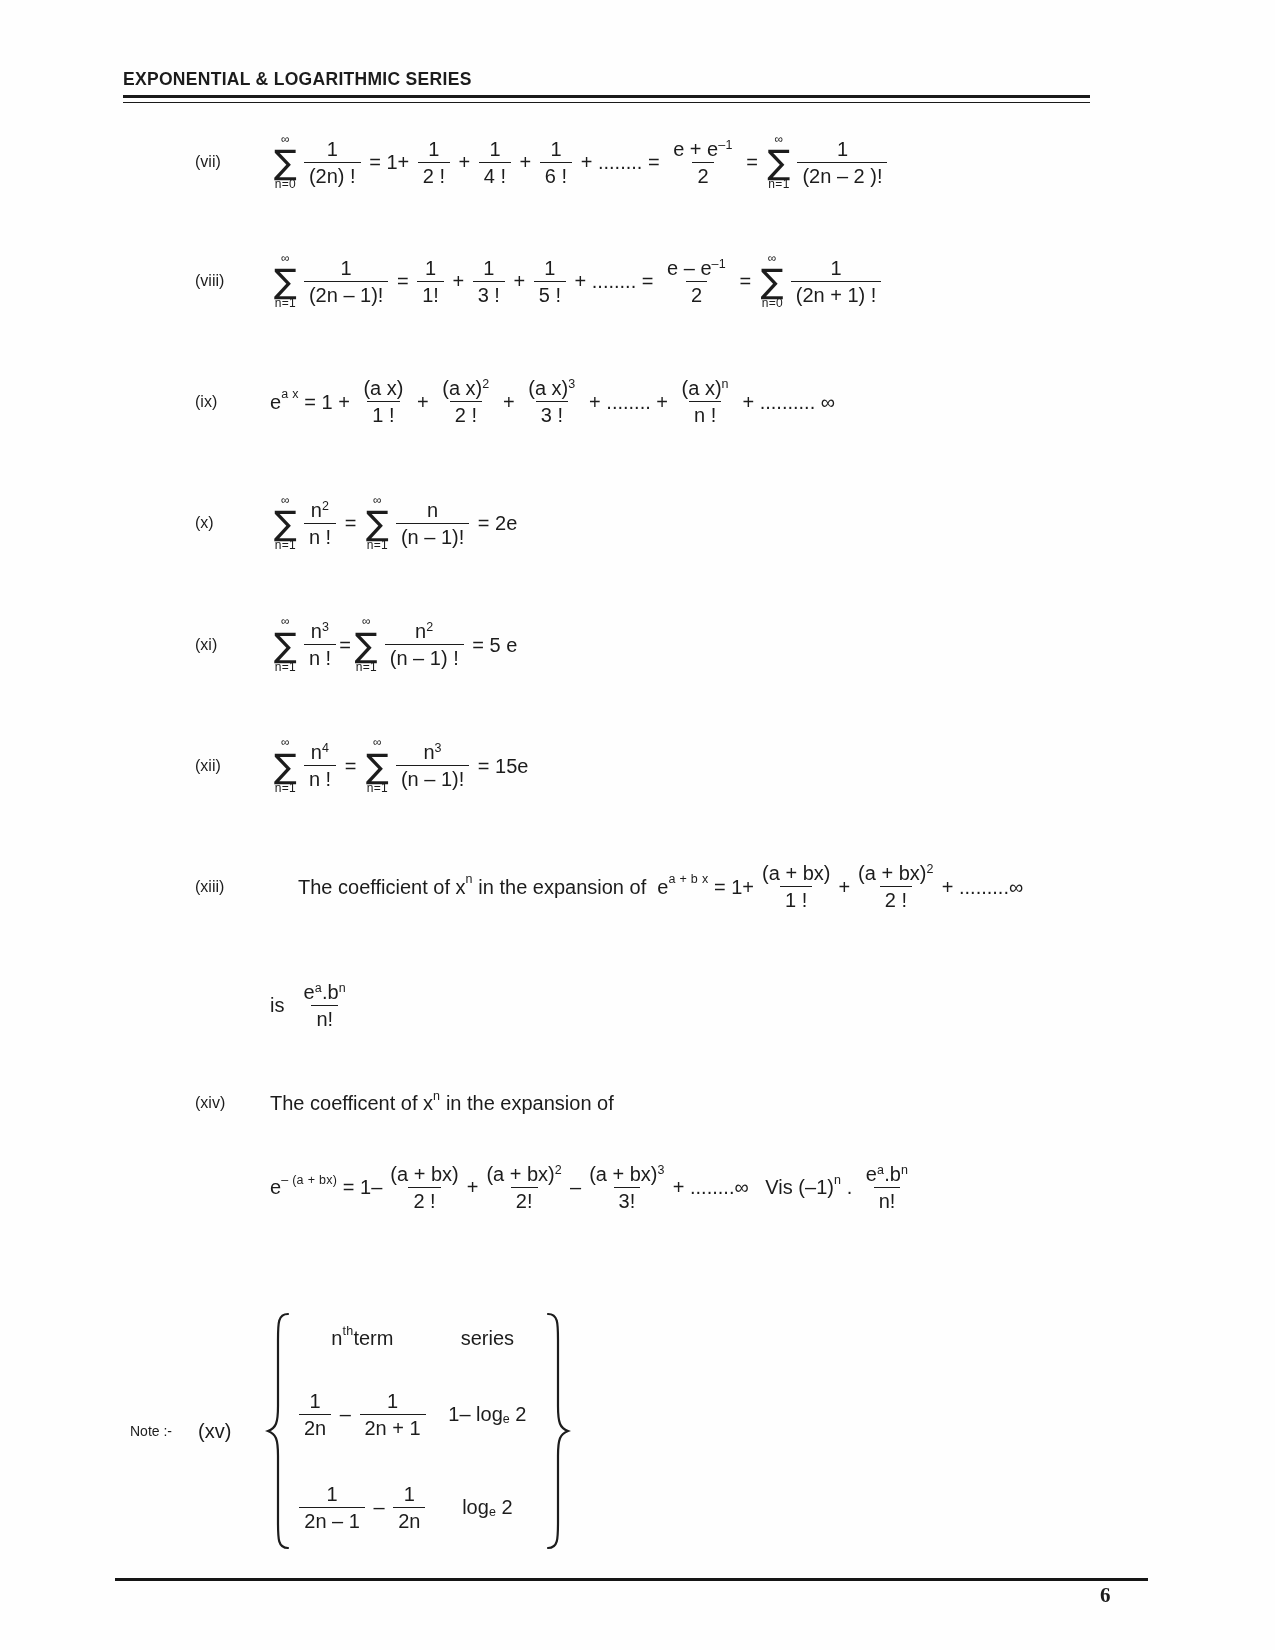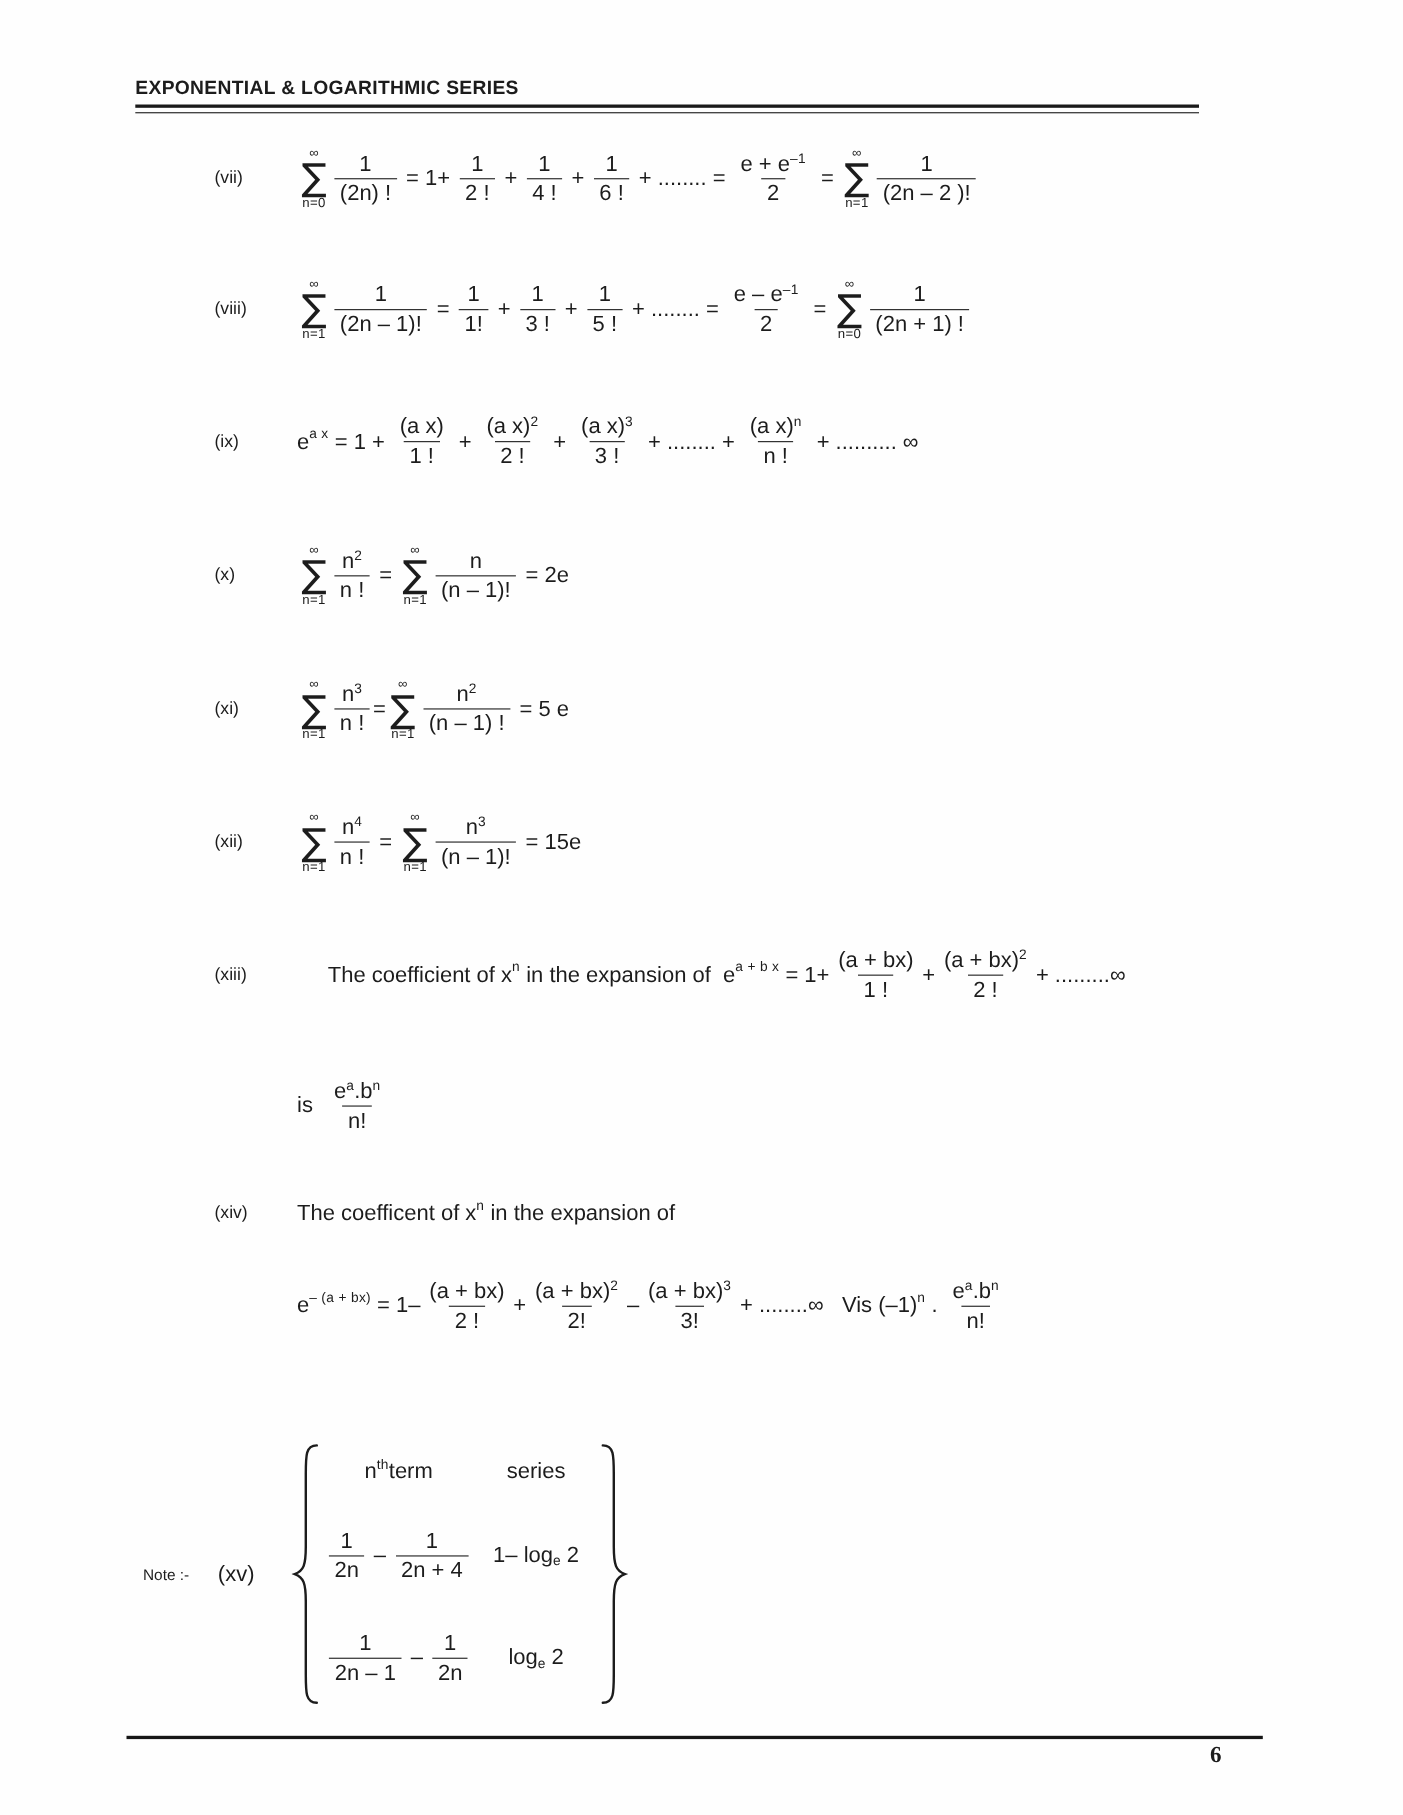--- a/index.html
+++ b/index.html
@@ -120,21 +120,21 @@
 
       <div class="brace-table">
         <svg class="brace-svg" width="26" height="244" viewBox="0 0 26 244">
           <path d="M23,5 C13,5 13,14 13,31 L13,97 C13,114 11,119 3,122 C11,125 13,130 13,147 L13,213 C13,230 13,239 23,239" fill="none" stroke="#1c1c1c" stroke-width="2.2" stroke-linecap="round"></path>
         </svg>
 
         <div class="note-grid">
           <div class="note-cell"><span class="t">n</span><span class="sup">th</span><span class="t">term</span></div>
           <div class="note-cell"><span class="t">series</span></div>
 
-          <div class="note-cell"><span class="frac"><span class="num"><span class="t">1</span></span><span class="den"><span class="t">2n</span></span></span><span class="t"> – </span><span class="frac"><span class="num"><span class="t">1</span></span><span class="den"><span class="t">2n + 4</span></span></span></div>
+          <div class="note-cell"><span class="frac"><span class="num"><span class="t">1</span></span><span class="den"><span class="t">2n</span></span></span><span class="t"> – </span><span class="frac"><span class="num"><span class="t">1</span></span><span class="den"><span class="t">2n + 1</span></span></span></div>
           <div class="note-cell"><span class="t">1– log</span><span class="sub">e</span><span class="t"> 2</span></div>
 
           <div class="note-cell"><span class="frac"><span class="num"><span class="t">1</span></span><span class="den"><span class="t">2n – 1</span></span></span><span class="t"> – </span><span class="frac"><span class="num"><span class="t">1</span></span><span class="den"><span class="t">2n</span></span></span></div>
           <div class="note-cell"><span class="t">log</span><span class="sub">e</span><span class="t"> 2</span></div>
         </div>
 
         <svg class="brace-svg" width="26" height="244" viewBox="0 0 26 244">
           <path d="M3,5 C13,5 13,14 13,31 L13,97 C13,114 15,119 23,122 C15,125 13,130 13,147 L13,213 C13,230 13,239 3,239" fill="none" stroke="#1c1c1c" stroke-width="2.2" stroke-linecap="round"></path>
         </svg>
       </div>

